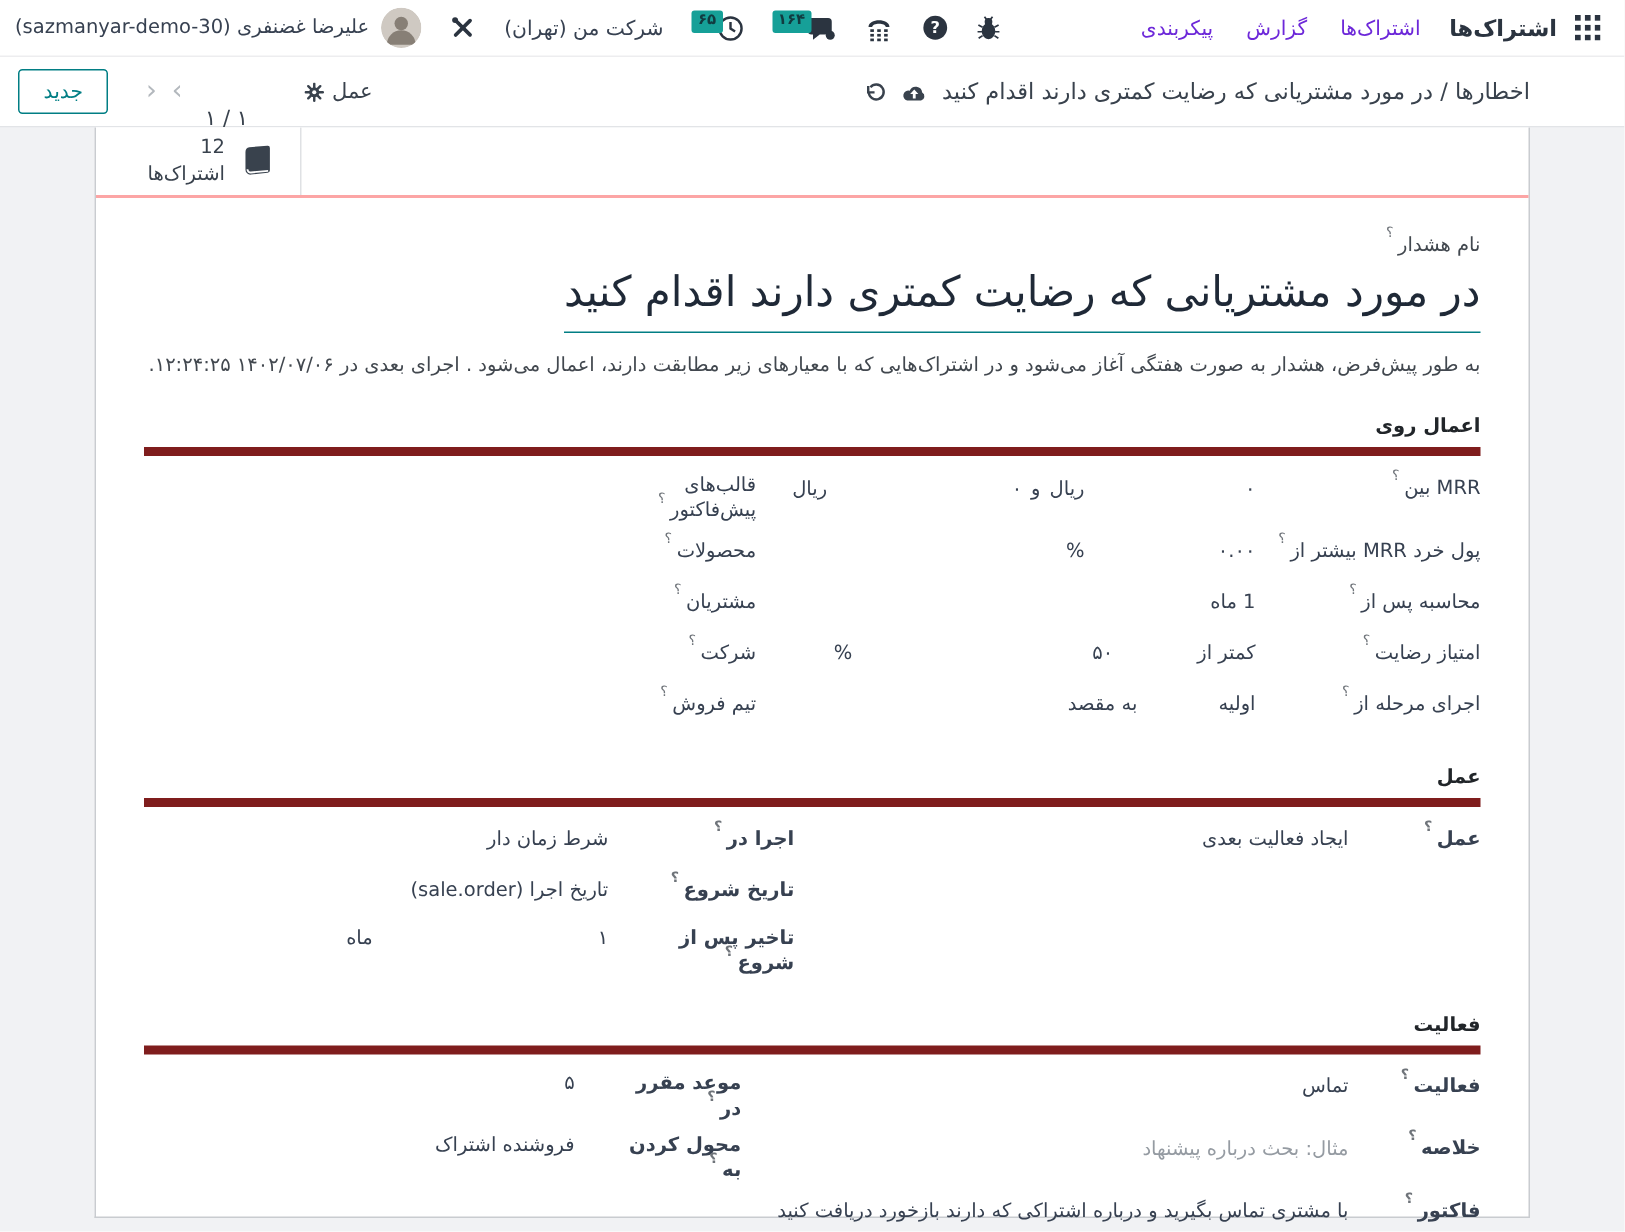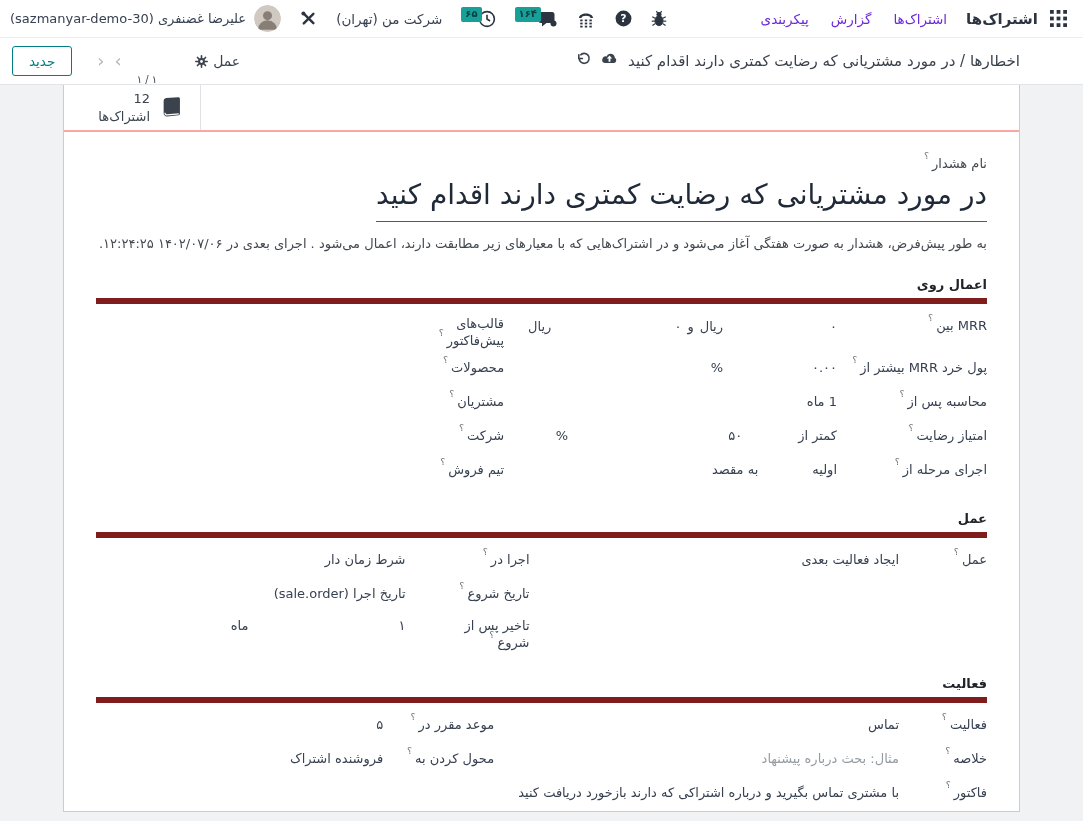--- a/index.html
+++ b/index.html
@@ -31,26 +31,26 @@
   .company { font-size:13.5px; color:#374151; cursor:pointer; white-space:nowrap; }
   .usermenu { display:flex; align-items:center; gap:8px; font-size:13px; color:#374151; cursor:pointer; white-space:nowrap; }
   .avatar { width:27px; height:27px; border-radius:50%; overflow:hidden; flex:none; }
 
   
   .cpanel {
     height:47px; background:#fff; border-bottom:1px solid #e2e4e7;
     display:flex; align-items:center; justify-content:space-between;
     padding:0 63px 0 12px;
   }
-  .bcrumb { display:flex; align-items:flex-start; gap:10px; font-size:15px; color:#39424d; }
+  .bcrumb { display:flex; align-items:flex-end; gap:10px; font-size:15px; color:#39424d; }
   .bc-text { white-space:nowrap; }
   .bc-icon { color:#39424d; display:flex; cursor:pointer; }
   .cp-left { display:flex; align-items:center; }
   .action-menu { display:flex; align-items:center; gap:5px; font-size:14px; color:#39424d; cursor:pointer; margin-inline-end:38px; }
-  .pager-count { font-size:10px; color:#39424d; margin-inline-end:10px;margin-top:36px; }
+  .pager-count { font-size:14px; color:#39424d; margin-inline-end:10px;margin-top:36px; }
   .chev { background:none; border:none; color:#b3b8bd; font-size:18px; line-height:1; padding:0 5px; cursor:pointer; font-family:inherit; }
   .btn-new {
     margin-inline-start:20px;
     background:#fff; border:1px solid #017e84; color:#017e84;
     font-size:13.5px; padding:6px 16px; border-radius:3px; cursor:pointer; font-family:inherit;
   }
 
   
   .o_content { padding:0 63px; }
   .sheet { background:#fff; border:1px solid #c9ccd0; border-top:none; height:727px; }
@@ -73,21 +73,21 @@
     border-bottom:1px solid #017e84;
   }
   .fdesc { margin:14px 0 0; font-size:13px; color:#42484f; }
 
   .sect { margin-top:26px; }
   .sect-h { font-size:13px; font-weight:700; color:#212529; padding-bottom:6px; border-bottom:6px solid #7f1d1d; }
   .rows { margin-top:3px; }
   .grid2 { display:grid; grid-template-columns:1fr 1fr; column-gap:24px; }
   .frow { display:flex; align-items:baseline; min-height:34px; padding-top:9px; font-size:13px; }
   .flabel { width:var(--lw,150px); flex:none; color:#374151; }
-  .b { font-weight:400; }
+  .b { font-weight:700; }
   .fval { display:flex; align-items:baseline; gap:6px; white-space:nowrap; color:#374151; }
   .vbox { flex:none; display:inline-block; overflow:hidden; }
   .sp { flex:none; display:inline-block; height:1px; }
   .ph { color:#959ba2; }
   .editable { cursor:text; }
   .selectable { cursor:pointer; }
 </style>
 </head>
 <body>
 

